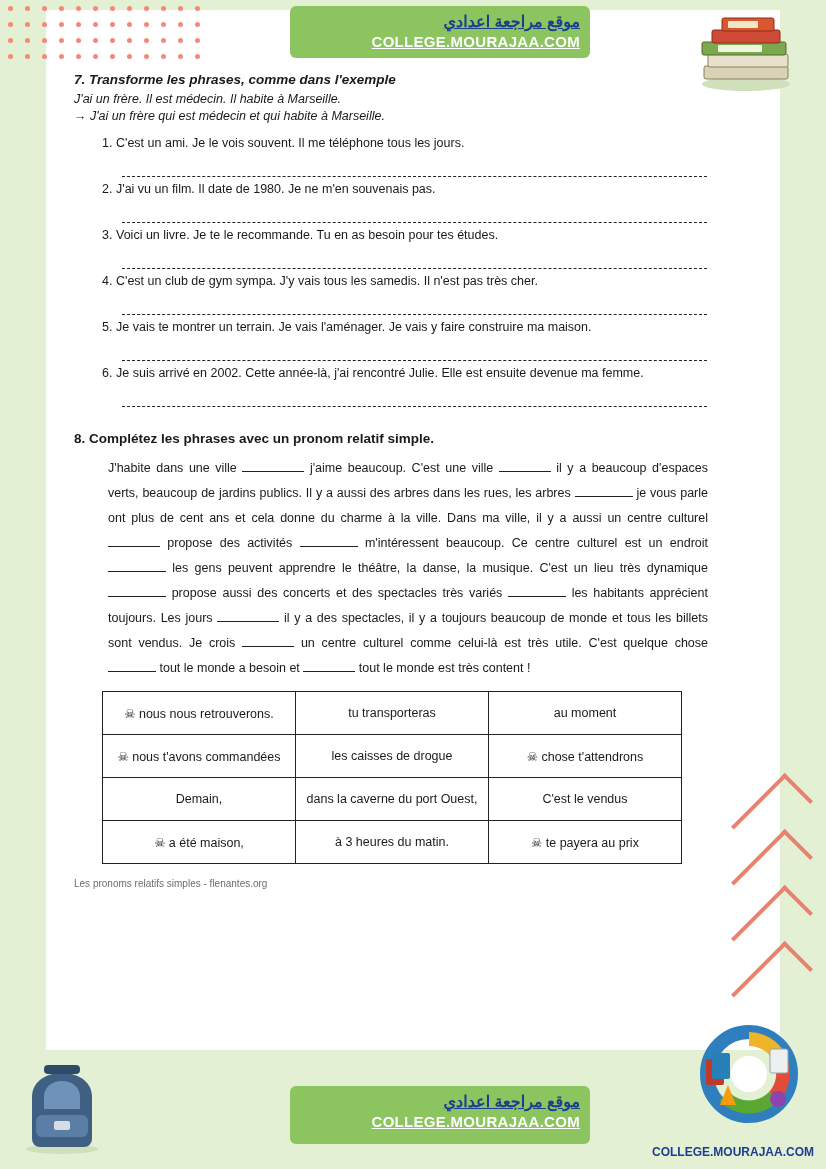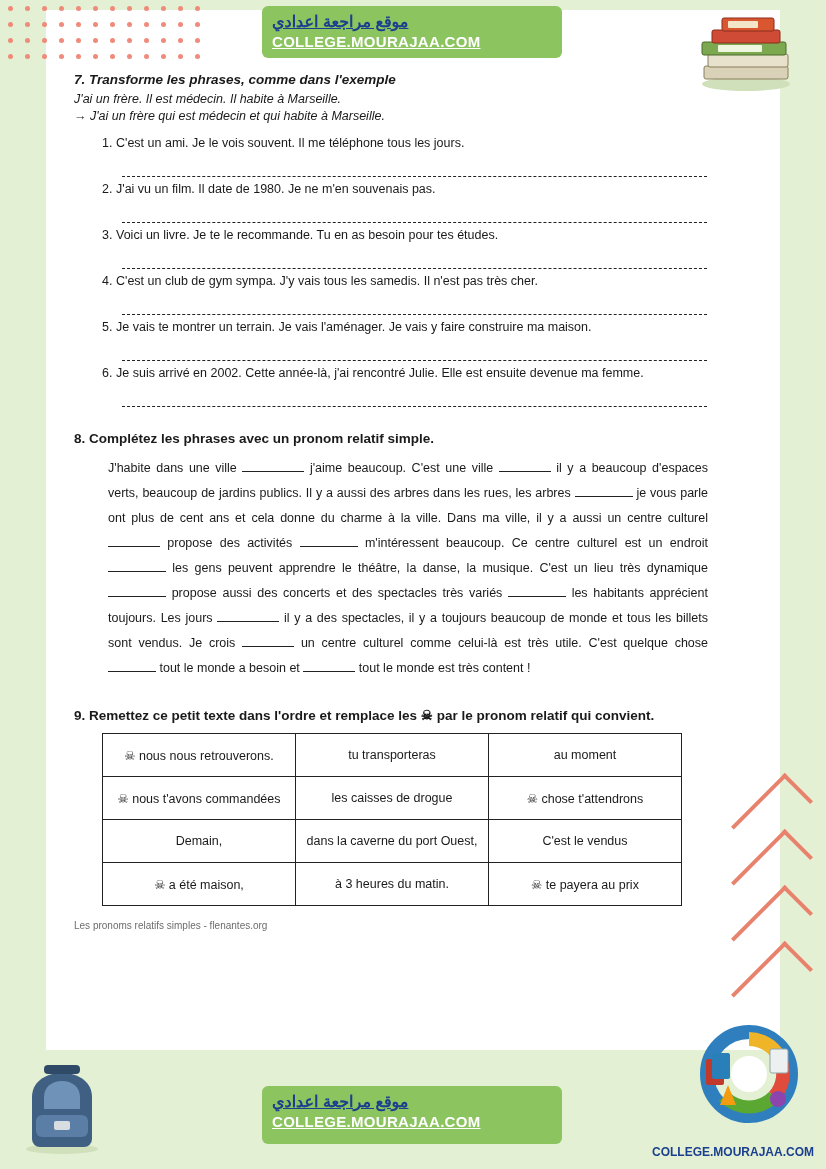--- a/index.html
+++ b/index.html
@@ -45,24 +45,25 @@
     border-radius: 50%;
     background: #ef8b7a;
   }
 
   
   .pill {
     position: absolute;
     z-index: 6;
     background: #8cc45f;
     border-radius: 6px;
-    text-align: left;
+    text-align: right;
     color: #fff;
     padding: 6px 10px;
     box-sizing: border-box;
+    margin-left: 28px;
   }
   .pill .ar {
     font-size: 16px;
     font-weight: bold;
     color: #1b3f8f;
     text-decoration: underline;
     line-height: 20px;
     direction: rtl;
   }
   .pill .url {
@@ -316,21 +317,20 @@
       <div class="answer-line"></div>
     </li>
   </ol>
 
   <h2 class="ex-title upright" style="margin-top:24px">8. Complétez les phrases avec un pronom relatif simple.</h2>
 
   <p class="para">
     <span>J'habite dans une ville </span><span class="blank" style="width:62px"></span><span> j'aime beaucoup. C'est une ville </span><span class="blank" style="width:52px"></span><span> il y a beaucoup d'espaces verts, beaucoup de jardins publics. Il y a aussi des arbres dans les rues, les arbres </span><span class="blank" style="width:58px"></span><span> je vous parle ont plus de cent ans et cela donne du charme à la ville. Dans ma ville, il y a aussi un centre culturel </span><span class="blank" style="width:52px"></span><span> propose des activités </span><span class="blank" style="width:58px"></span><span> m'intéressent beaucoup. Ce centre culturel est un endroit </span><span class="blank" style="width:58px"></span><span> les gens peuvent apprendre le théâtre, la danse, la musique. C'est un lieu très dynamique </span><span class="blank" style="width:58px"></span><span> propose aussi des concerts et des spectacles très variés </span><span class="blank" style="width:58px"></span><span> les habitants apprécient toujours. Les jours </span><span class="blank" style="width:62px"></span><span> il y a des spectacles, il y a toujours beaucoup de monde et tous les billets sont vendus. Je crois </span><span class="blank" style="width:52px"></span><span> un centre culturel comme celui-là est très utile. C'est quelque chose </span><span class="blank" style="width:48px"></span><span> tout le monde a besoin et </span><span class="blank" style="width:52px"></span><span> tout le monde est très content !</span>
   </p>
 
-  <h2 class="ex-title upright" style="margin-top:26px">9. Remettez ce petit texte dans l'ordre et remplace les ☠ par le pronom relatif qui convient.</h2>
 
   <table class="grid">
     <tbody>
         <tr>
       <td>☠ nous nous retrouverons.</td>
       <td>tu transporteras</td>
       <td>au moment</td>
     </tr>
     <tr>
       <td>☠ nous t'avons commandées</td>

